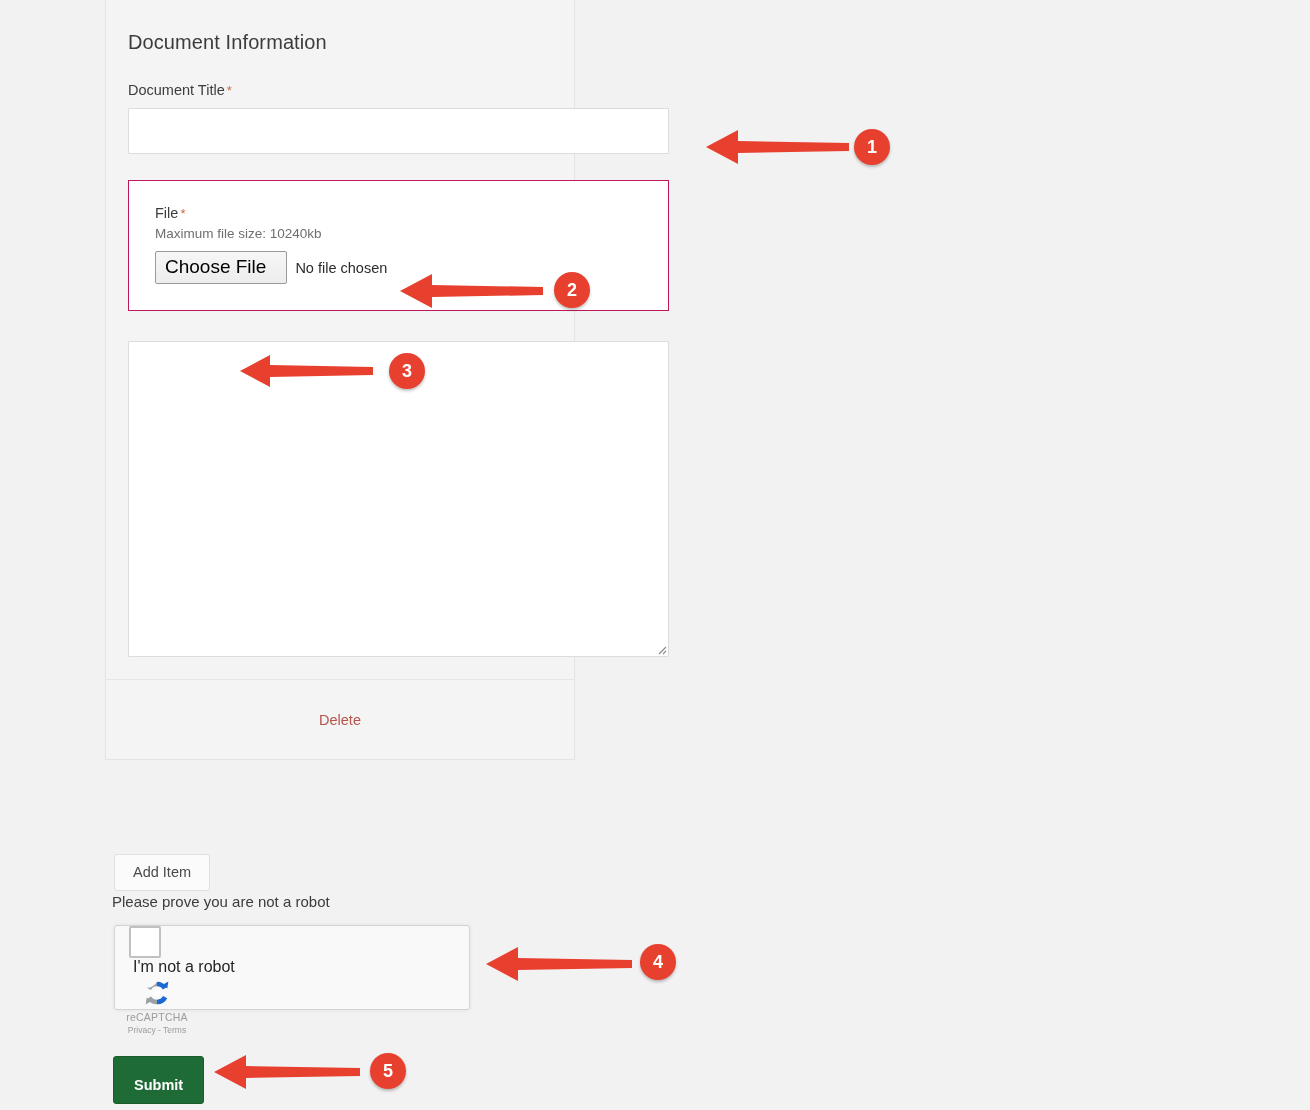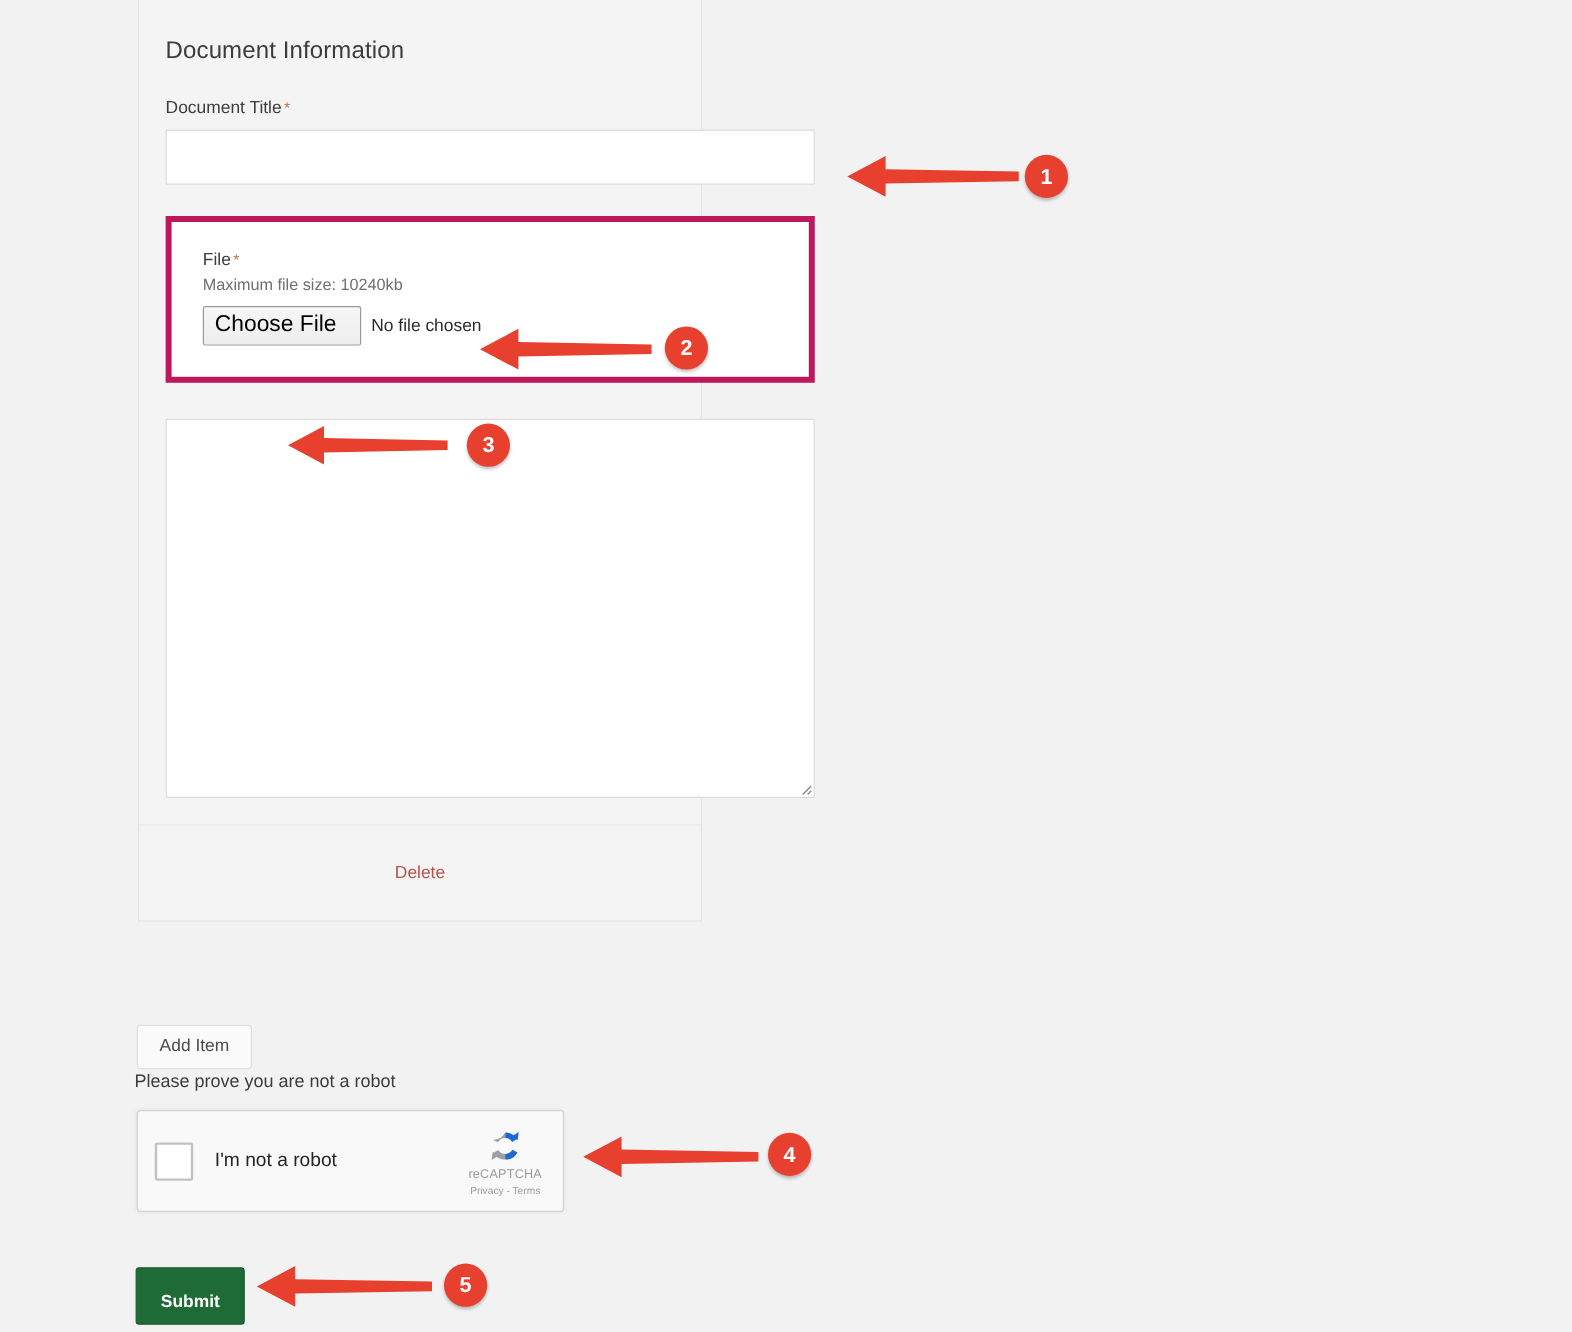--- a/index.html
+++ b/index.html
@@ -14,21 +14,21 @@
     background: #f2f2f2;
     font-family: "Liberation Sans", sans-serif;
     color: #3b3b3b;
     position: relative;
     overflow: hidden;
   }
 
   
   .form-card {
     position: absolute;
-    left: 115px;
+    left: 105px;
     top: -1px;
     width: 470px;
     background: #f4f4f4;
     border: 1px solid #e4e4e4;
     border-top: none;
     padding: 0;
   }
 
   .form-inner {
     padding: 0 22px;
@@ -71,21 +71,21 @@
     color: #333;
     padding: 0 10px;
     outline: none;
   }
 
   
   .file-card {
     margin-top: 26px;
     width: 541px;
     background: #ffffff;
-    border: 5px solid #be185d;
+    border: 1px solid #be185d;
     padding: 24px 26px 26px 26px;
   }
   .file-label {
     font-size: 14.5px;
     color: #3c3c3c;
     margin: 0 0 5px 0;
   }
   .file-hint {
     font-size: 13.5px;
     color: #6f6f6f;
@@ -190,21 +190,21 @@
     position: absolute;
     left: 114px;
     top: 925px;
     width: 356px;
     height: 85px;
     background: #f9f9f9;
     border: 1px solid #d3d3d3;
     border-radius: 3px;
     box-shadow: 0 0 4px rgba(0,0,0,.07);
     display: flex;
-    align-items: center;
+    flex-direction: column;
   }
   .rc-checkbox {
     width: 32px;
     height: 32px;
     background: #fff;
     border: 2px solid #c1c1c1;
     border-radius: 2px;
     margin-left: 14px;
     cursor: pointer;
     flex: none;

